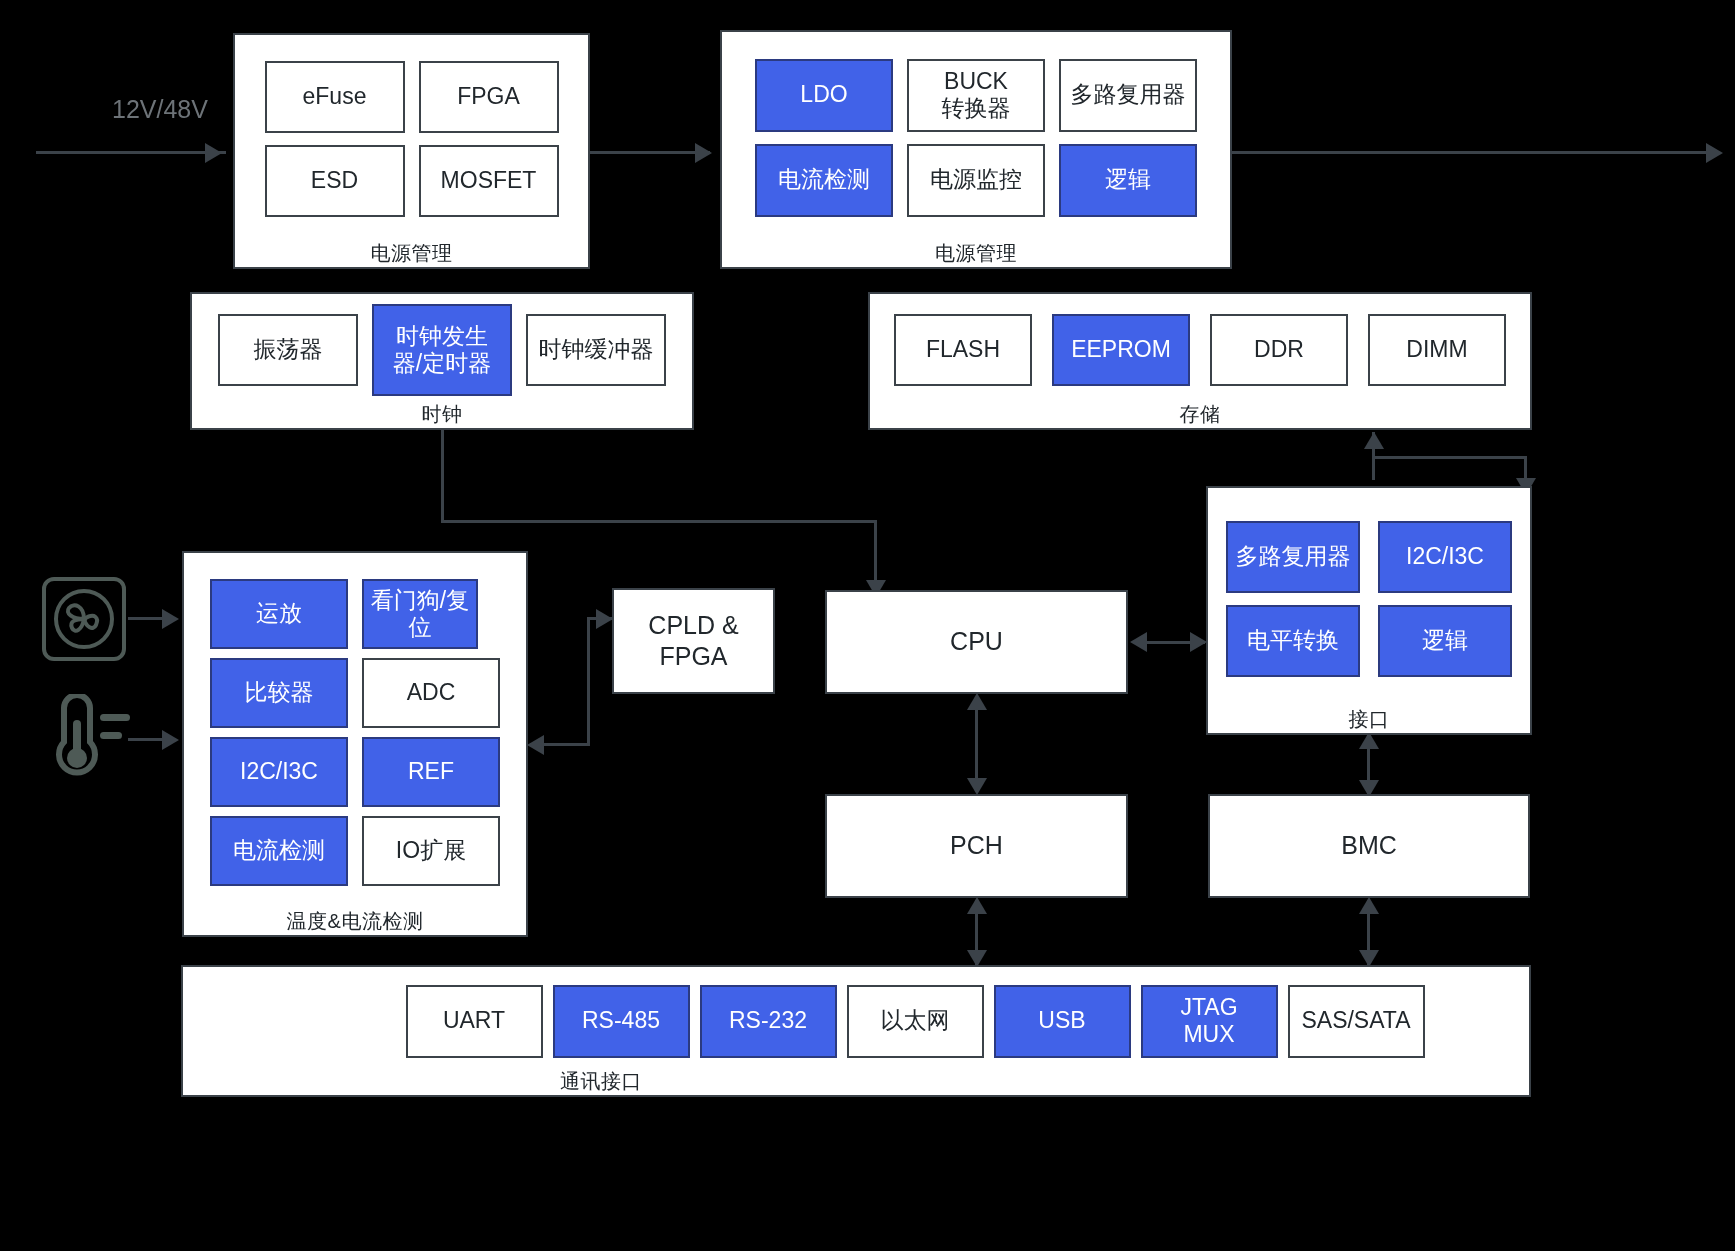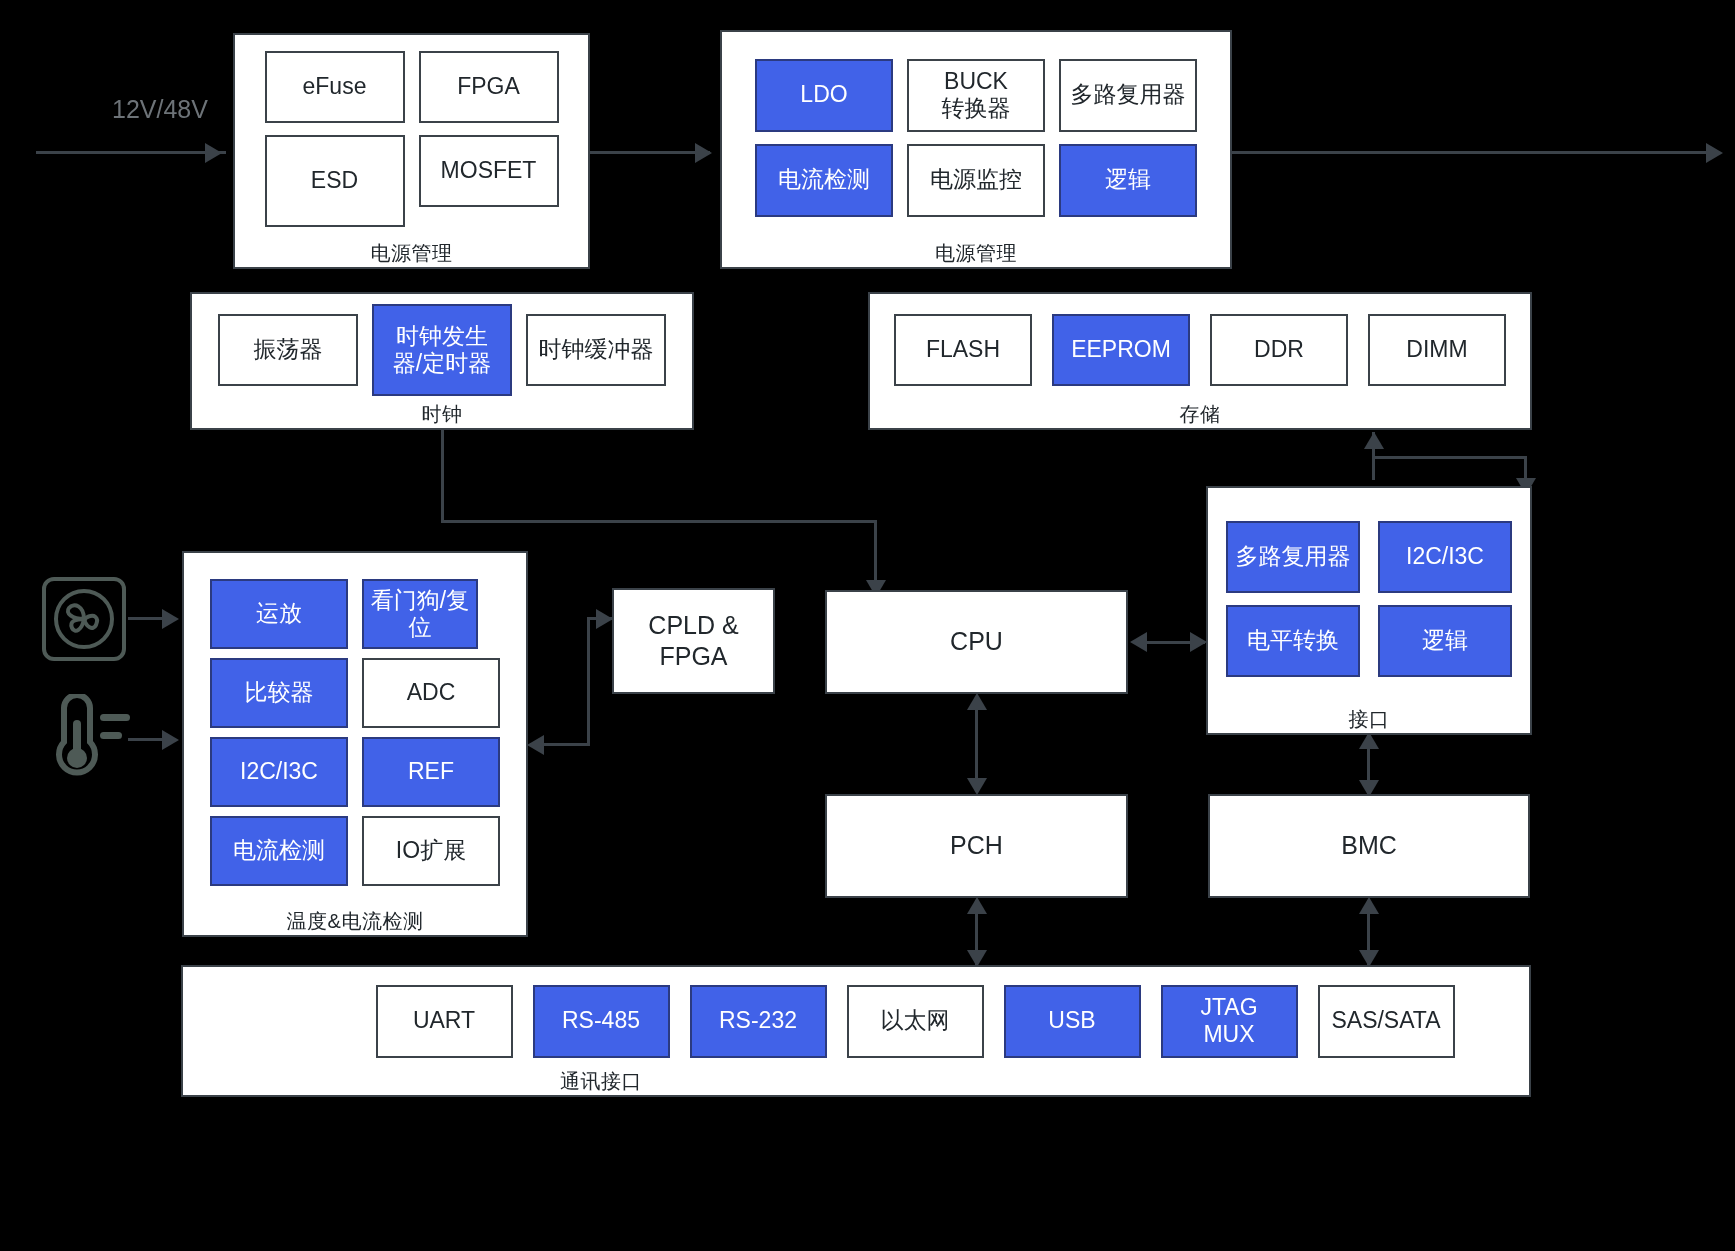--- a/index.html
+++ b/index.html
@@ -173,21 +173,21 @@
     </svg>
   </div>
 
   <div class="group" style="left:233px; top:33px; width:357px; height:236px;">
     <div class="group-inner" style="padding:16px 18px 40px 18px; flex-direction:column; gap:12px;">
       <div class="row" style="gap:14px;">
         <div class="cell" style="width:140px;height:72px;">eFuse</div>
         <div class="cell" style="width:140px;height:72px;">FPGA</div>
       </div>
       <div class="row" style="gap:14px;">
-        <div class="cell" style="width:140px;height:92px;">ESD</div>
+        <div class="cell" style="width:140px;height:72px;">ESD</div>
         <div class="cell" style="width:140px;height:72px;">MOSFET</div>
       </div>
     </div>
     <div class="group-label">电源管理</div>
   </div>
 
   <div class="group" style="left:720px; top:30px; width:512px; height:239px;">
     <div class="group-inner" style="padding:16px 18px 40px 18px; flex-direction:column; gap:12px;">
       <div class="row" style="gap:14px;">
         <div class="cell blue" style="width:138px;height:73px;">LDO</div>
@@ -251,21 +251,21 @@
       </div>
       <div class="row" style="gap:18px;">
         <div class="cell blue" style="width:134px;height:72px;">电平转换</div>
         <div class="cell blue" style="width:134px;height:72px;">逻辑</div>
       </div>
     </div>
     <div class="group-label">接口</div>
   </div>
 
   <div class="group" style="left:181px; top:965px; width:1350px; height:132px;">
-    <div class="group-inner" style="padding:18px 18px 38px 18px; gap:20px; justify-content:center;">
+    <div class="group-inner" style="padding:18px 18px 38px 18px; justify-content:center;">
       <div class="cell" style="width:137px;height:73px; margin-left:118px;">UART</div>
       <div class="cell blue" style="width:137px;height:73px;">RS-485</div>
       <div class="cell blue" style="width:137px;height:73px;">RS-232</div>
       <div class="cell" style="width:137px;height:73px;">以太网</div>
       <div class="cell blue" style="width:137px;height:73px;">USB</div>
       <div class="cell blue" style="width:137px;height:73px;">JTAG
 MUX</div>
       <div class="cell" style="width:137px;height:73px;">SAS/SATA</div>
     </div>
     <div class="group-label" style="left:-510px; right:0;">通讯接口</div>

